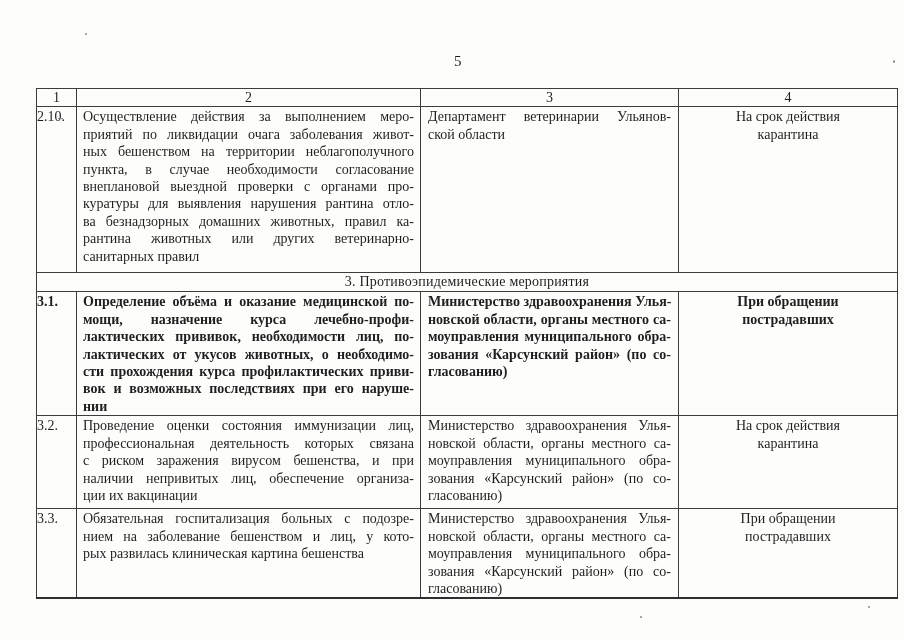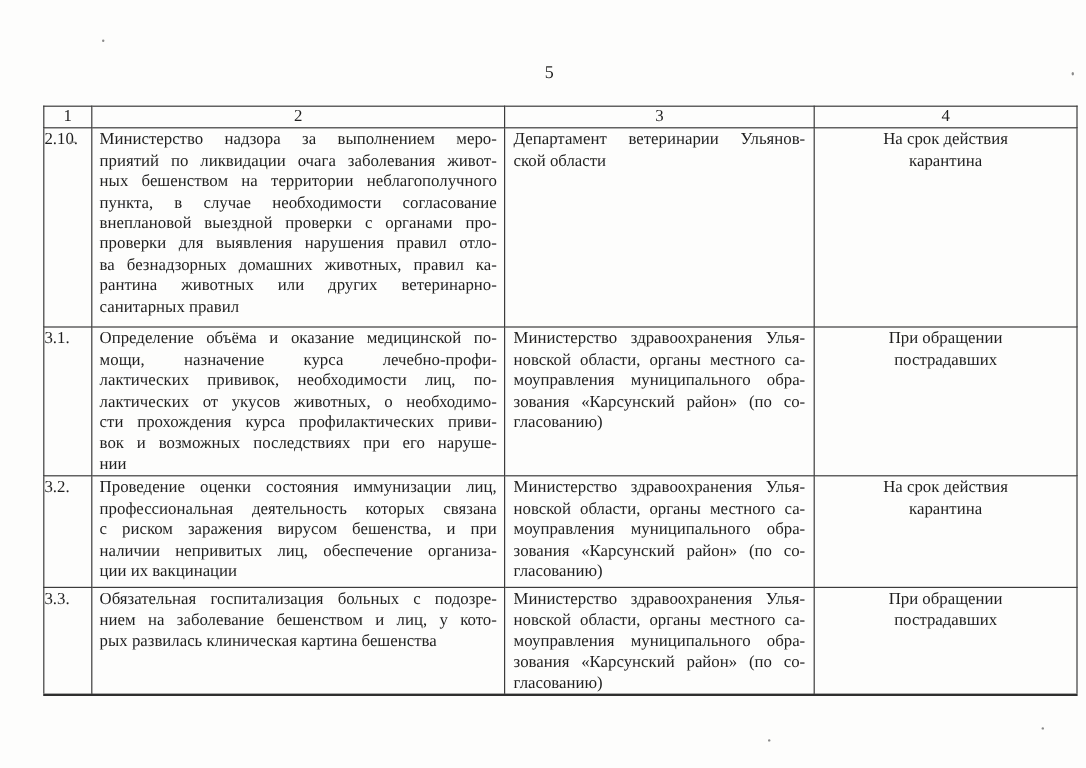--- a/index.html
+++ b/index.html
@@ -32,21 +32,21 @@
   td.c-hdr { height:16px; text-align:center; font-size:14px; line-height:15px; padding:0; }
   td.c-num { padding-top:1px; font-size:14px; }
   td.c-act { padding:1px 6px 0 6px; }
   td.c-resp { padding:1px 7px 0 7px; }
   td.c-term { padding-top:1px; }
   td.c-section { height:19px; text-align:center; font-size:15px; line-height:18px; padding:0; letter-spacing:.2px; }
   .just .tline { text-align:justify; text-align-last:justify; white-space:nowrap; }
   .just .tline:last-child { text-align-last:left; }
   .cent .tline { text-align:center; white-space:nowrap; }
   tr.r-210 { height:166px; }
-  tr.r-31 { height:124px; }
+  tr.r-31 { height:124px;font-weight:bold; }
   tr.r-32 { height:93px; }
   tr.r-33 { height:87px;font-family:Liberation Serif, serif; }
   .speck { position:absolute; background:#8a8a8a; border-radius:50%; }
 </style>
 </head>
 <body>
 
 <div class="page">
 
   <div class="page-number">5</div>
@@ -63,40 +63,43 @@
         <tr>
       <td class="c-hdr">1</td>
       <td class="c-hdr">2</td>
       <td class="c-hdr">3</td>
       <td class="c-hdr">4</td>
     </tr>
 
     <tr class="r-210">
       <td class="c-num">2.10.</td>
       <td class="c-act just">
-            <div class="tline">Министерство надзора за выполнением меро-</div>
+            <div class="tline">Осуществление действия за выполнением меро-</div>
             <div class="tline">приятий по ликвидации очага заболевания живот-</div>
             <div class="tline">ных бешенством на территории неблагополучного</div>
             <div class="tline">пункта, в случае необходимости согласование</div>
             <div class="tline">внеплановой выездной проверки с органами про-</div>
-            <div class="tline">проверки для выявления нарушения правил отло-</div>
+            <div class="tline">куратуры для выявления нарушения рантина отло-</div>
             <div class="tline">ва безнадзорных домашних животных, правил ка-</div>
             <div class="tline">рантина животных или других ветеринарно-</div>
             <div class="tline">санитарных правил</div>
           </td>
       <td class="c-resp just">
             <div class="tline">Департамент ветеринарии Ульянов-</div>
             <div class="tline">ской области</div>
           </td>
       <td class="c-term cent">
             <div class="tline">На срок действия</div>
             <div class="tline">карантина</div>
           </td>
     </tr>
 
+    <tr>
+      <td class="c-section" colspan="4">3. Противоэпидемические мероприятия</td>
+    </tr>
 
     <tr class="r-31">
       <td class="c-num">3.1.</td>
       <td class="c-act just">
             <div class="tline">Определение объёма и оказание медицинской по-</div>
             <div class="tline">мощи, назначение курса лечебно-профи-</div>
             <div class="tline">лактических прививок, необходимости лиц, по-</div>
             <div class="tline">лактических от укусов животных, о необходимо-</div>
             <div class="tline">сти прохождения курса профилактических приви-</div>
             <div class="tline">вок и возможных последствиях при его наруше-</div>

